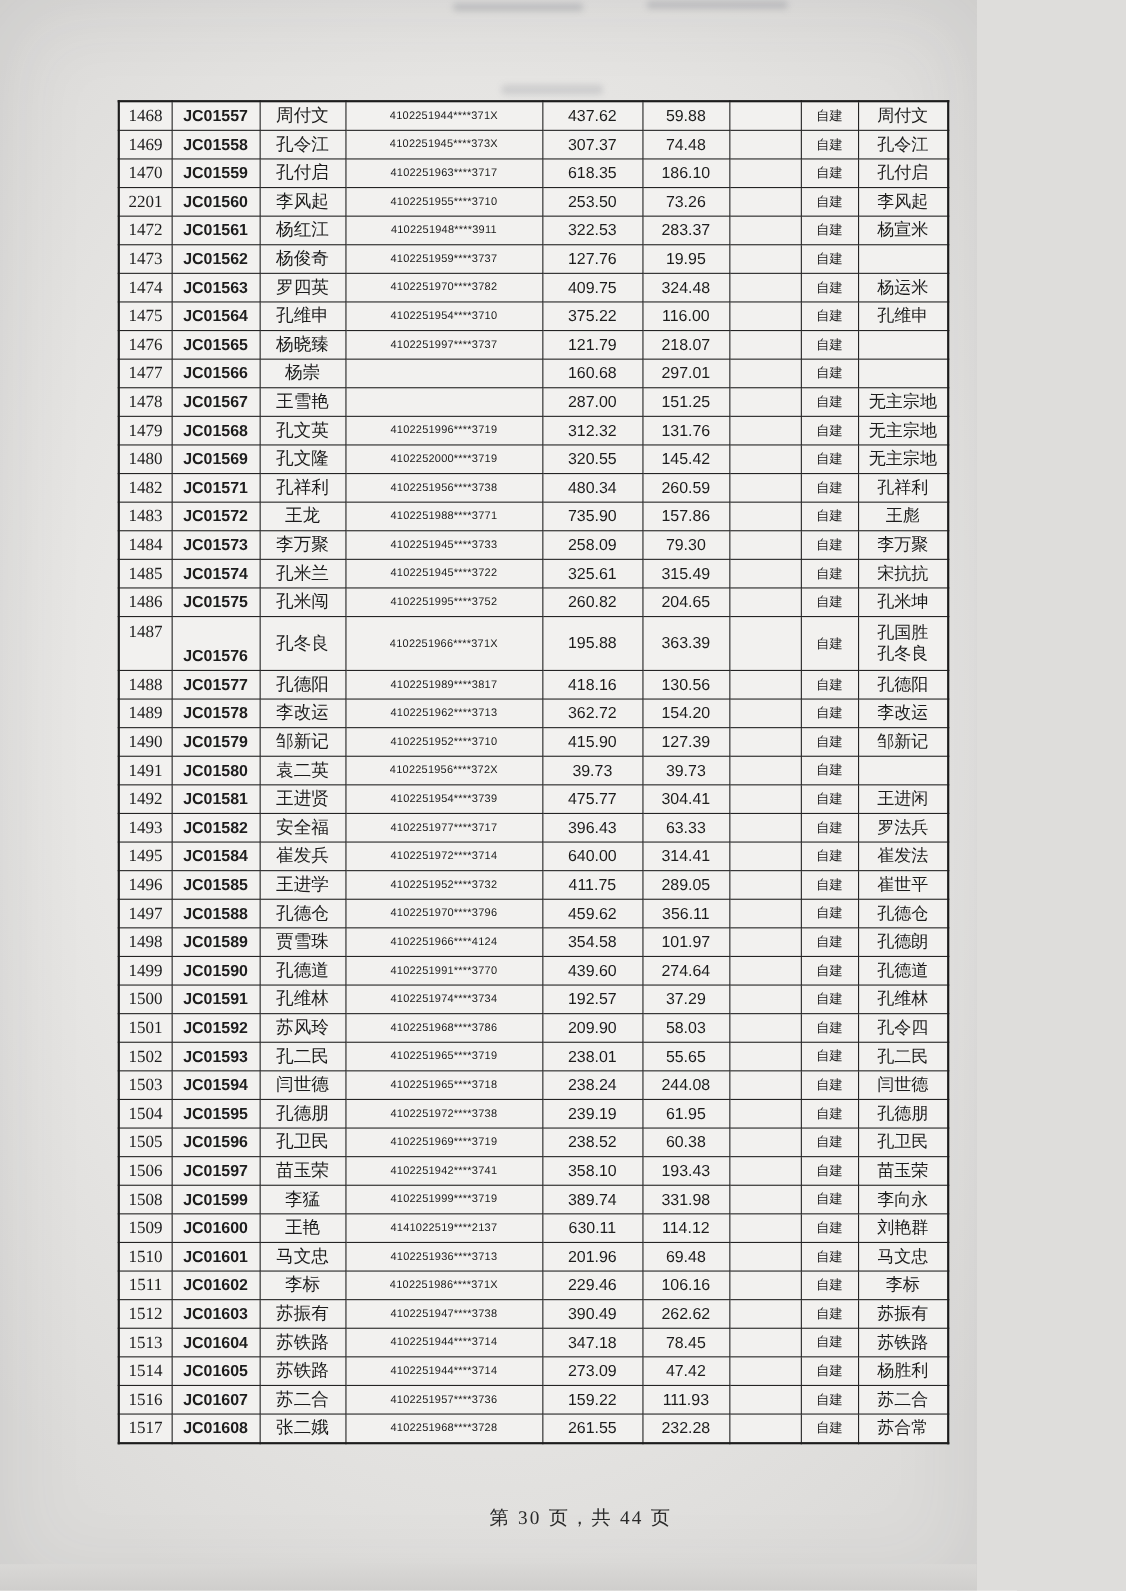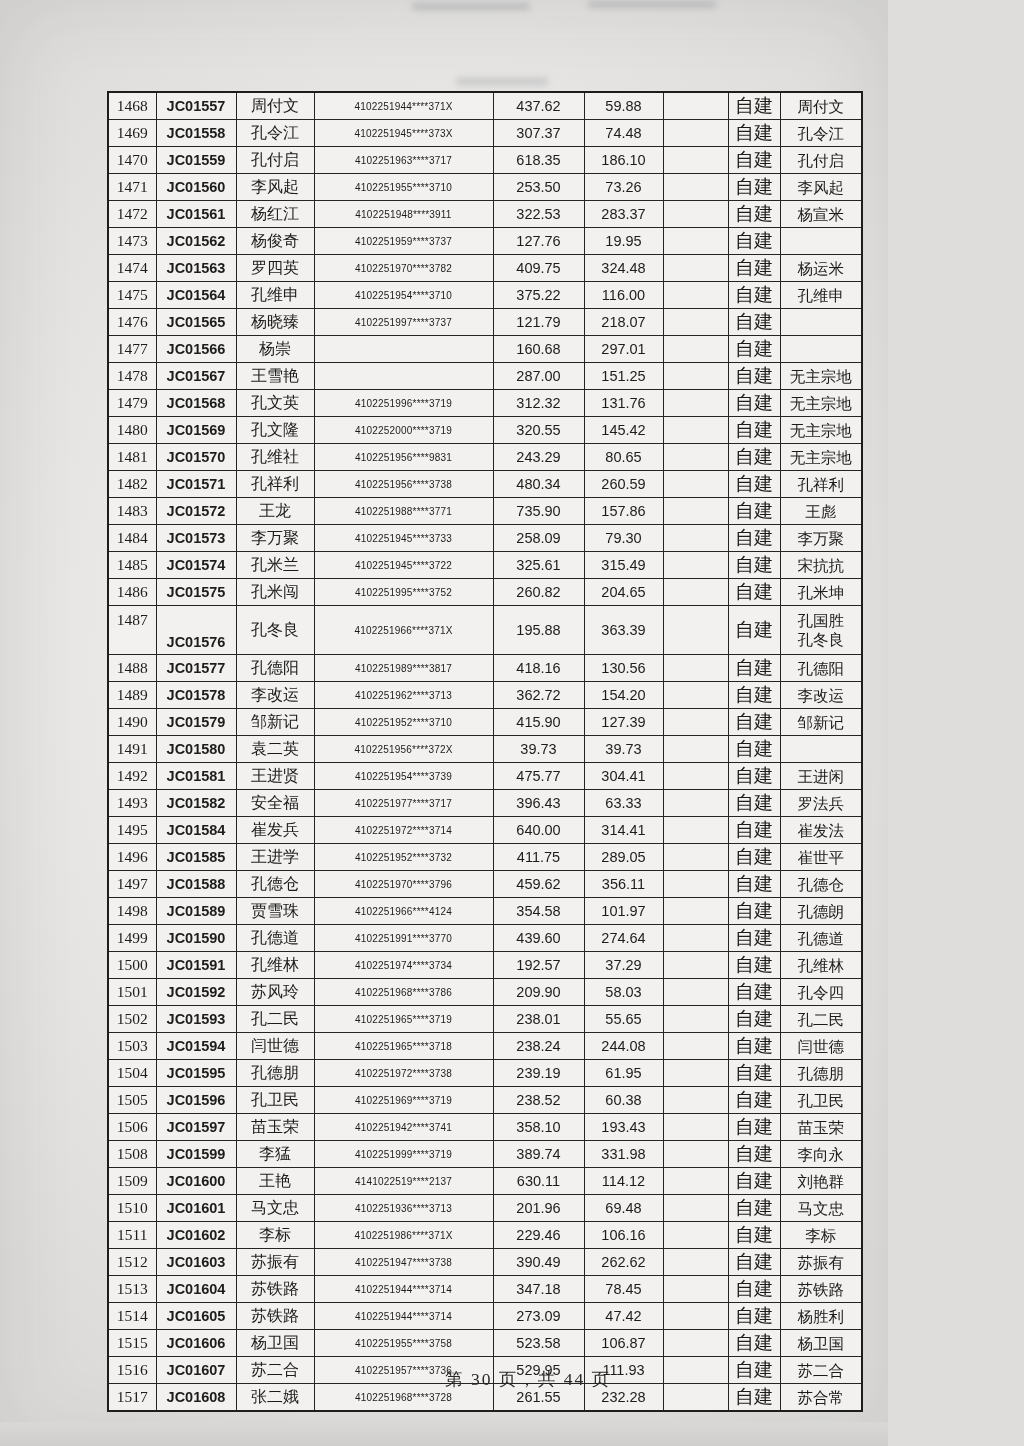--- a/index.html
+++ b/index.html
@@ -45,21 +45,21 @@
   tr.tall td{height:43px;}
   tr.tall td.c-no{vertical-align:top;padding-top:5px;}
   tr.tall td.c-code{vertical-align:bottom;padding-bottom:4px;}
 
   td.c-no   {font-family:"Liberation Serif","DejaVu Serif",serif;font-size:15.5px;color:#3b3b3b;}
   td.c-code {font-family:"Liberation Sans","DejaVu Sans",sans-serif;font-size:14.5px;font-weight:bold;color:#121212;margin-left:32px;}
   td.c-name {font-family:"Liberation Serif","DejaVu Serif",serif;font-size:16px;}
   td.c-idno {font-family:"Liberation Sans","DejaVu Sans",sans-serif;font-size:10px;letter-spacing:.2px;color:#161616;}
   td.c-amt1, td.c-amt2 {font-family:"Liberation Sans","DejaVu Sans",sans-serif;font-size:14.5px;color:#161616;}
   td.c-blank{}
-  td.c-type {font-family:"Liberation Serif","DejaVu Serif",serif;font-size:19px;}
+  td.c-type {font-family:"Liberation Serif","DejaVu Serif",serif;font-size:12px;}
   td.c-name2{font-family:"Liberation Serif","DejaVu Serif",serif;font-size:15.5px;white-space:pre-line;line-height:19px;}
 
   .footer{
     position:absolute;left:107px;top:1367px;width:754px;
     text-align:center;
     font-family:"Liberation Serif","DejaVu Serif",serif;
     font-size:17.5px;color:#2a2a2a;letter-spacing:2px;margin-left:44px;
   }
 </style>
 </head>
@@ -111,21 +111,21 @@
           <td class="c-code">JC01559</td>
           <td class="c-name">孔付启</td>
           <td class="c-idno">4102251963****3717</td>
           <td class="c-amt1">618.35</td>
           <td class="c-amt2">186.10</td>
           <td class="c-blank"></td>
           <td class="c-type">自建</td>
           <td class="c-name2">孔付启</td>
         </tr>
         <tr>
-          <td class="c-no">1471</td>
+          <td class="c-no">2201</td>
           <td class="c-code">JC01560</td>
           <td class="c-name">李风起</td>
           <td class="c-idno">4102251955****3710</td>
           <td class="c-amt1">253.50</td>
           <td class="c-amt2">73.26</td>
           <td class="c-blank"></td>
           <td class="c-type">自建</td>
           <td class="c-name2">李风起</td>
         </tr>
         <tr>
@@ -216,31 +216,20 @@
           <td class="c-type">自建</td>
           <td class="c-name2">无主宗地</td>
         </tr>
         <tr>
           <td class="c-no">1480</td>
           <td class="c-code">JC01569</td>
           <td class="c-name">孔文隆</td>
           <td class="c-idno">4102252000****3719</td>
           <td class="c-amt1">320.55</td>
           <td class="c-amt2">145.42</td>
-          <td class="c-blank"></td>
-          <td class="c-type">自建</td>
-          <td class="c-name2">无主宗地</td>
-        </tr>
-        <tr>
-          <td class="c-no">1481</td>
-          <td class="c-code">JC01570</td>
-          <td class="c-name">孔维社</td>
-          <td class="c-idno">4102251956****9831</td>
-          <td class="c-amt1">243.29</td>
-          <td class="c-amt2">80.65</td>
           <td class="c-blank"></td>
           <td class="c-type">自建</td>
           <td class="c-name2">无主宗地</td>
         </tr>
         <tr>
           <td class="c-no">1482</td>
           <td class="c-code">JC01571</td>
           <td class="c-name">孔祥利</td>
           <td class="c-idno">4102251956****3738</td>
           <td class="c-amt1">480.34</td>
@@ -574,36 +563,25 @@
           <td class="c-code">JC01605</td>
           <td class="c-name">苏铁路</td>
           <td class="c-idno">4102251944****3714</td>
           <td class="c-amt1">273.09</td>
           <td class="c-amt2">47.42</td>
           <td class="c-blank"></td>
           <td class="c-type">自建</td>
           <td class="c-name2">杨胜利</td>
         </tr>
         <tr>
-          <td class="c-no">1515</td>
-          <td class="c-code">JC01606</td>
-          <td class="c-name">杨卫国</td>
-          <td class="c-idno">4102251955****3758</td>
-          <td class="c-amt1">523.58</td>
-          <td class="c-amt2">106.87</td>
-          <td class="c-blank"></td>
-          <td class="c-type">自建</td>
-          <td class="c-name2">杨卫国</td>
-        </tr>
-        <tr>
           <td class="c-no">1516</td>
           <td class="c-code">JC01607</td>
           <td class="c-name">苏二合</td>
           <td class="c-idno">4102251957****3736</td>
-          <td class="c-amt1">529.95</td>
+          <td class="c-amt1">159.22</td>
           <td class="c-amt2">111.93</td>
           <td class="c-blank"></td>
           <td class="c-type">自建</td>
           <td class="c-name2">苏二合</td>
         </tr>
         <tr>
           <td class="c-no">1517</td>
           <td class="c-code">JC01608</td>
           <td class="c-name">张二娥</td>
           <td class="c-idno">4102251968****3728</td>

